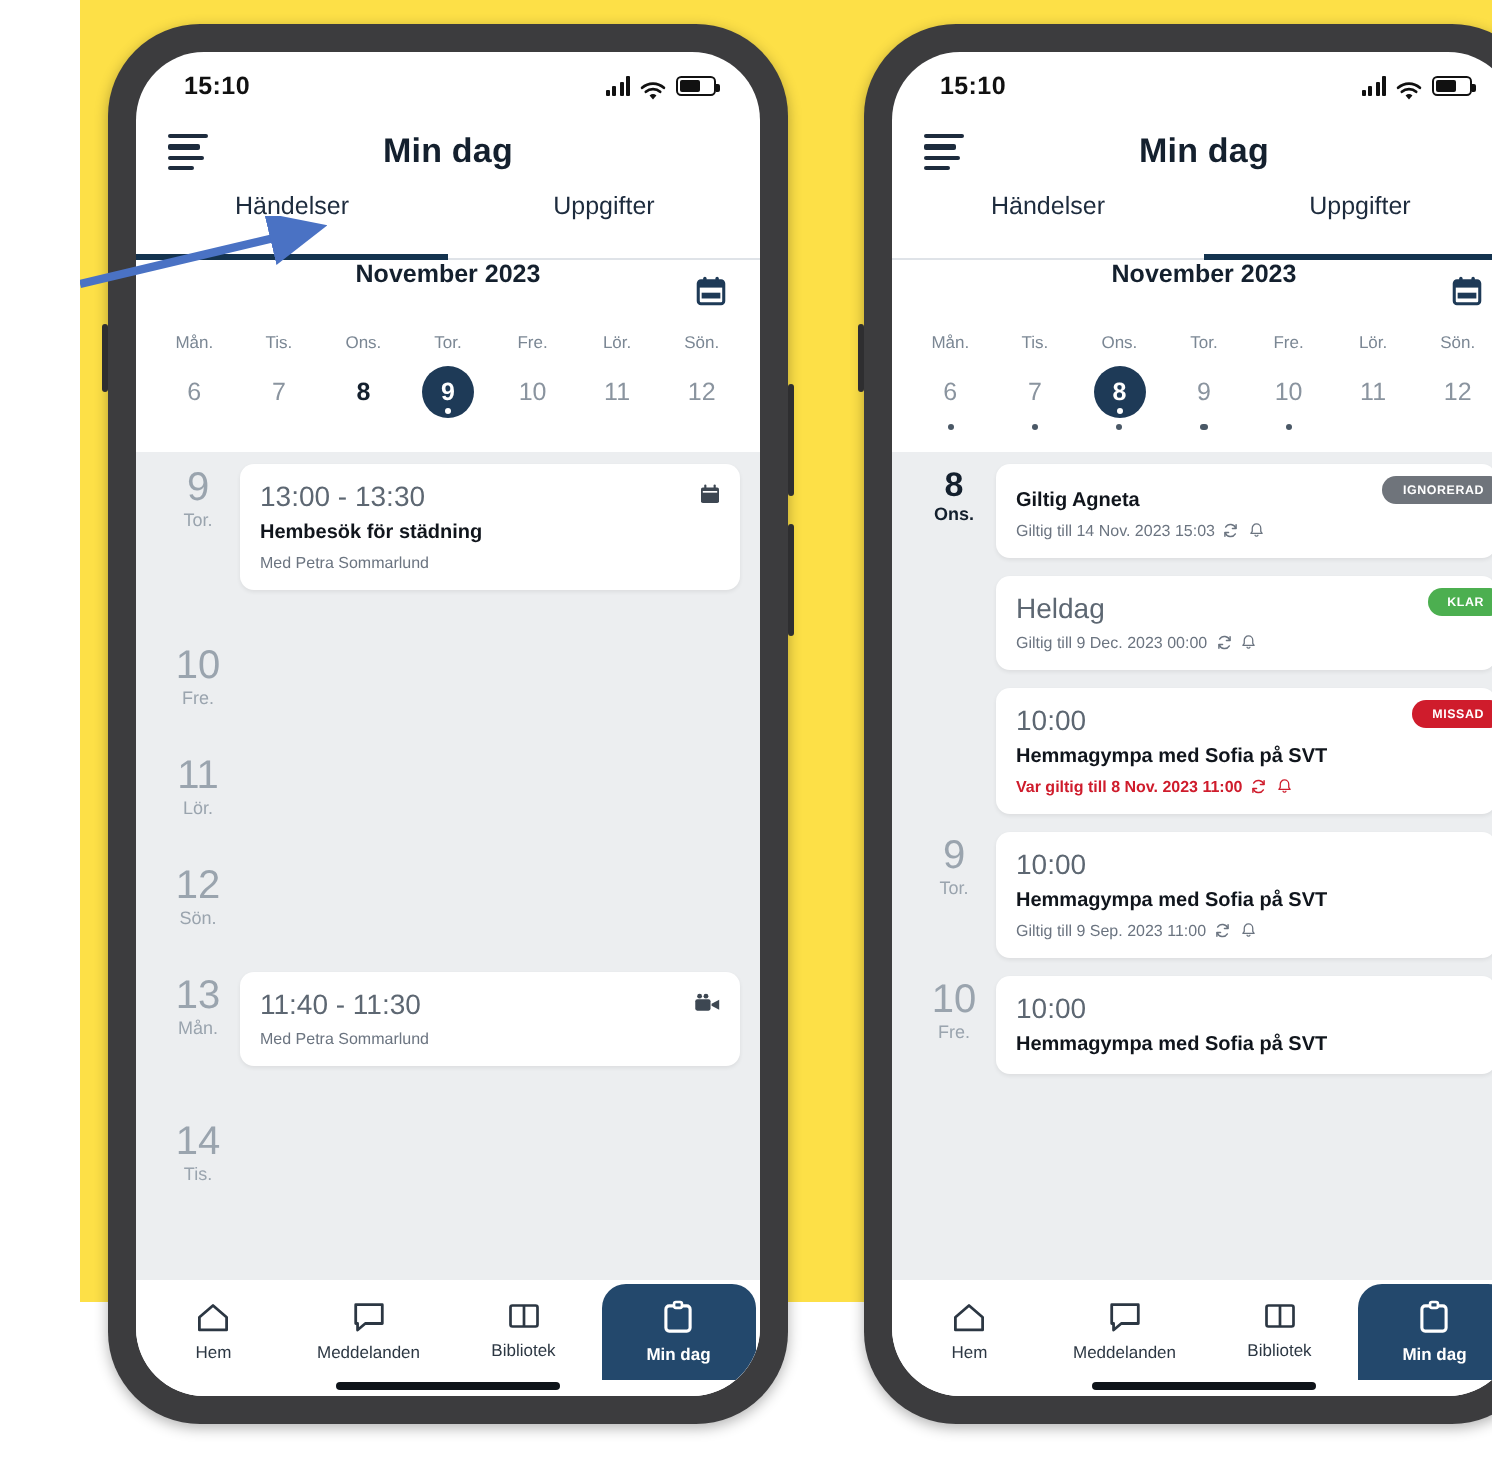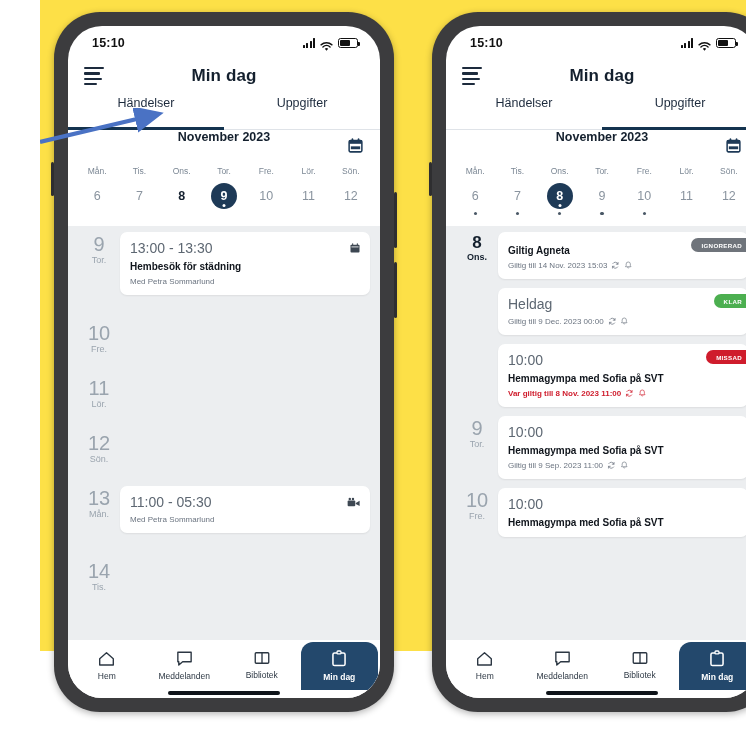--- a/index.html
+++ b/index.html
@@ -327,21 +327,21 @@
               <div class="w">Sön.</div>
             </div>
           </div>
           <div class="spacer" style="height: 22px;"></div>
           <div class="row">
             <div class="daycell">
               <div class="n">13</div>
               <div class="w">Mån.</div>
             </div>
             <div class="card">
-              <div class="time">11:00 - 05:30</div>
+              <div class="time">11:40 - 11:30</div>
               <div class="sub">
                 <span>Med Petra Sommarlund</span>
               </div>
               <div class="topico"><svg viewBox="0 0 22 16" width="14" height="11">
                   <rect x="1" y="5" width="12" height="9" rx="1.6" fill="#3d4752"></rect>
                   <path d="M13.8 8.6l6-3.2v8l-6-3.2z" fill="#3d4752"></path>
                   <circle cx="4.4" cy="2.6" r="1.9" fill="#3d4752"></circle>
                   <circle cx="9.4" cy="2.6" r="1.9" fill="#3d4752"></circle>
                 </svg></div>
             </div>

